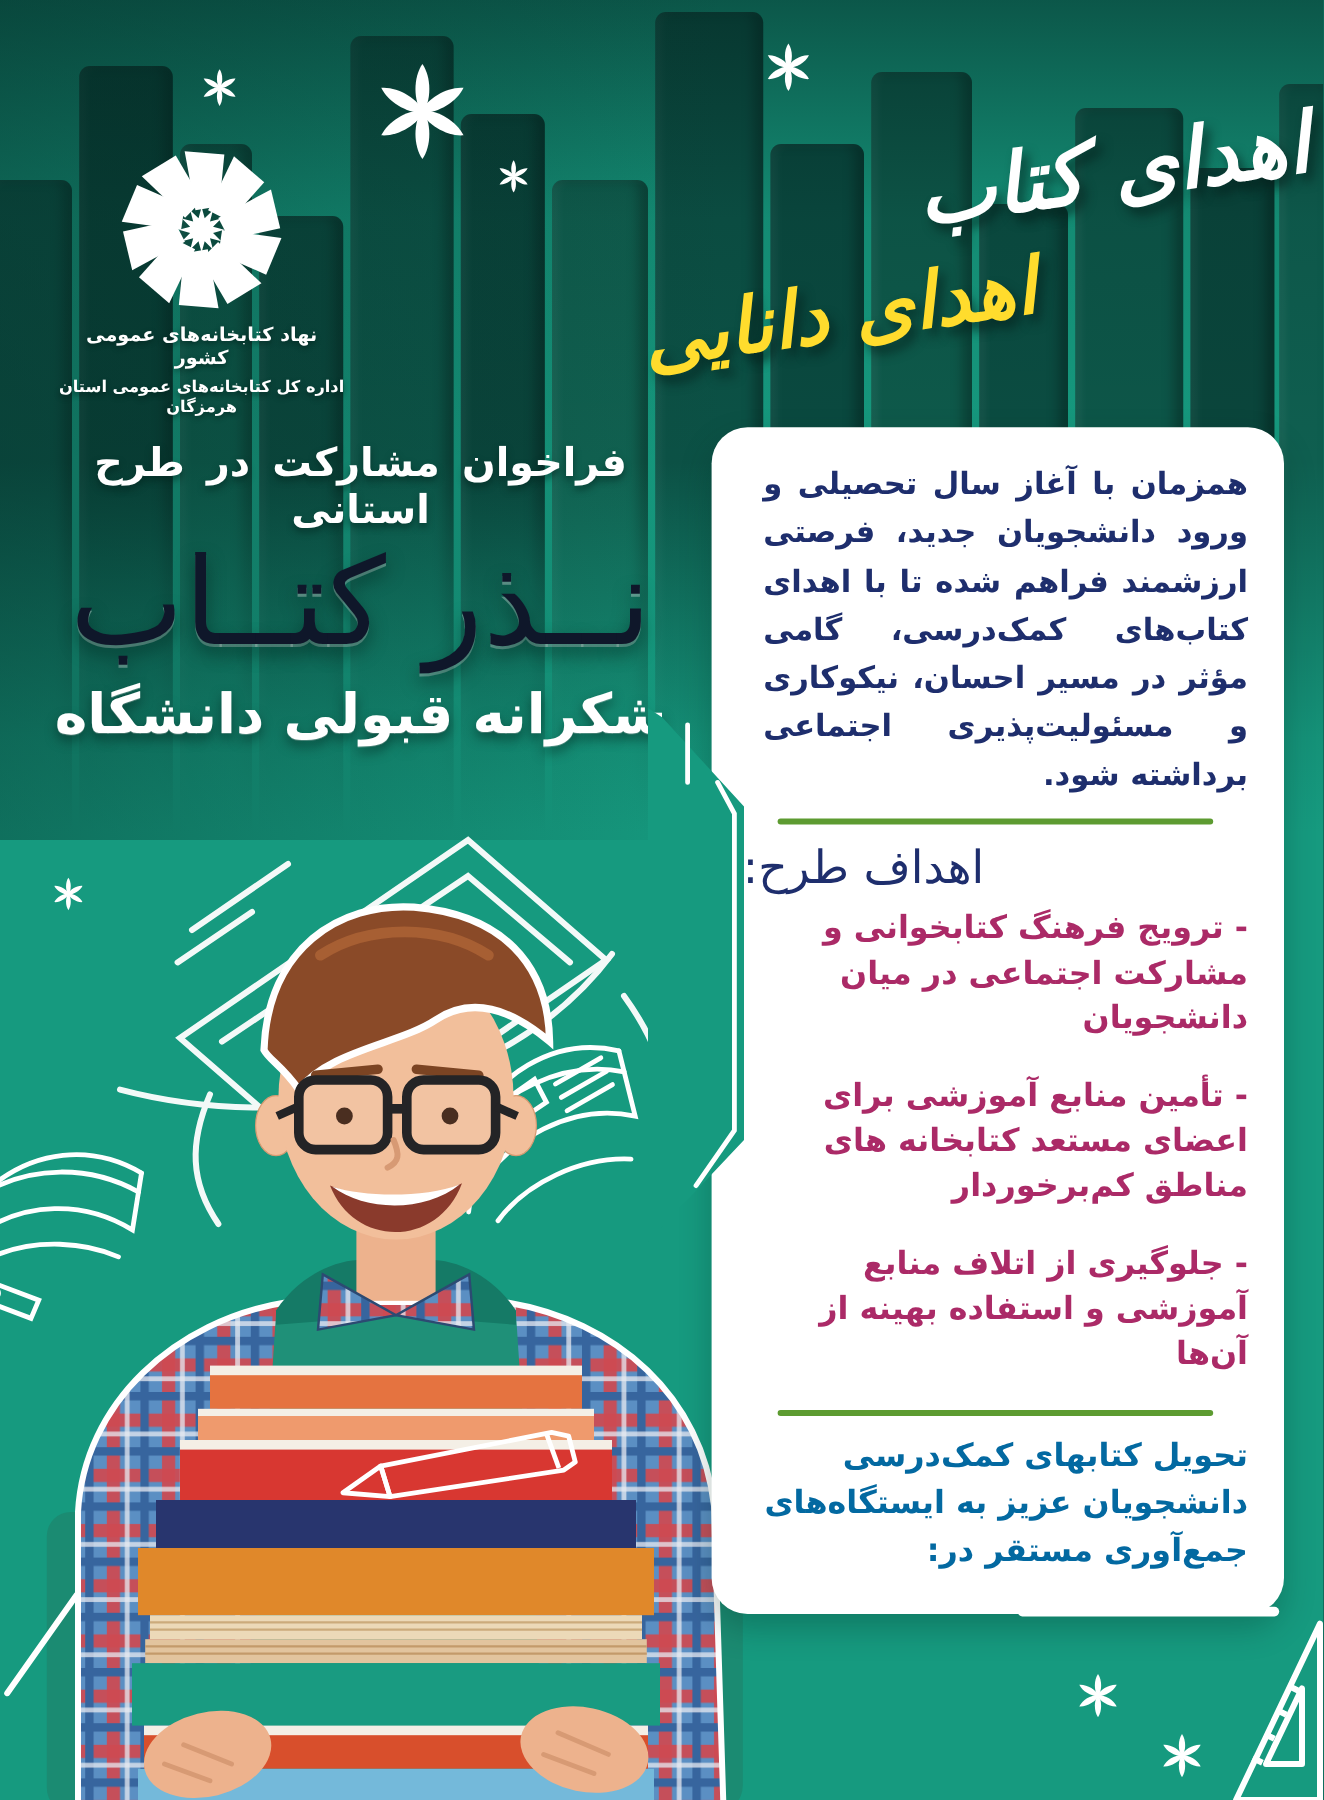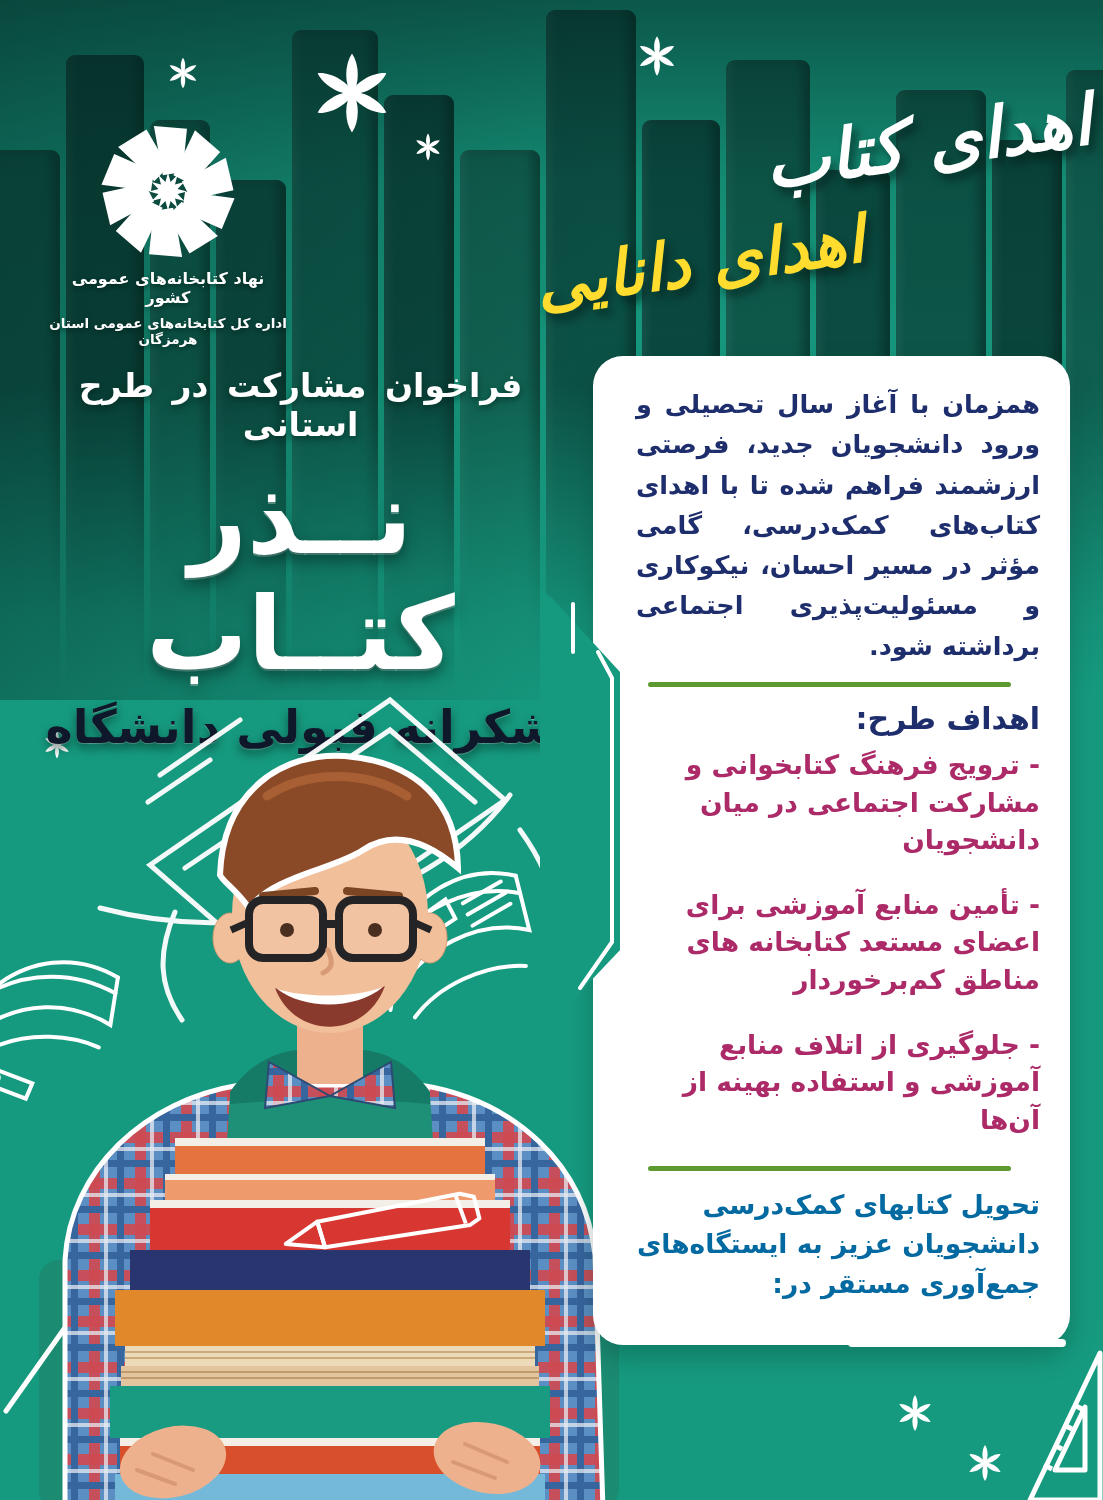--- a/index.html
+++ b/index.html
@@ -32,31 +32,31 @@
   .hero-slogan{position:absolute;left:445px;top:118px;width:665px;height:240px;
     transform:rotate(-8deg);direction:rtl;}
   .slogan-white{position:absolute;right:6px;top:6px;font-size:69px;font-weight:bold;font-style:italic;
     color:#ffffff;text-shadow:4px 7px 9px rgba(4,32,27,.65);white-space:nowrap;}
   .slogan-yellow{position:absolute;right:248px;top:96px;font-size:64px;font-weight:bold;font-style:italic;
     color:#ffdc2d;text-shadow:4px 7px 9px rgba(4,32,27,.65);white-space:nowrap;}
   
   .headline{position:absolute;left:28px;top:366px;width:545px;text-align:center;direction:rtl;}
   .call-line{font-size:33px;font-weight:bold;color:#ffffff;letter-spacing:1px;word-spacing:7px;
     text-shadow:0 3px 6px rgba(4,36,30,.6);}
-  .big-title{font-size:101px;font-weight:bold;color:#ffffff;margin-top:16px;line-height:1.15;
+  .big-title{font-size:101px;font-weight:normal;color:#0f172a;line-height:1.15;
     text-shadow:0 7px 14px rgba(4,36,30,.55), 0 2px 0 rgba(255,255,255,.35);}
-  .sub-title{font-size:46px;font-weight:bold;color:#0f172a;margin-top:8px;
+  .sub-title{font-size:46px;font-weight:bold;color:#ffffff;margin-top:8px;
     text-shadow:0 5px 10px rgba(4,36,30,.55), 0 1px 0 rgba(255,255,255,.35);}
   
   .panel{position:absolute;left:593px;top:356px;width:477px;height:989px;background:#ffffff;
     border-radius:30px;box-shadow:0 12px 26px rgba(0,45,37,.28);
     padding:28px 30px 18px 26px;box-sizing:border-box;direction:rtl;overflow:hidden;}
   .intro{font-size:25.5px;font-weight:bold;color:#1e2e6d;line-height:1.58;text-align:justify;margin-left:17px;}
   .divider{height:5px;background:#5d9b31;border-radius:3px;width:86%;margin:16px auto 14px auto;}
-  .sec-heading{font-size:30px;font-weight:bold;color:#1e2e6d;margin:4px 0 10px 0;text-align:right;}
+  .sec-heading{font-size:38px;font-weight:normal;color:#1e2e6d;margin:4px 0 10px 0;text-align:left;}
   .goal{font-size:26.5px;font-weight:bold;color:#ab2a67;line-height:1.42;text-align:right;margin:0 0 27px 0;}
   .goal:last-of-type{margin-bottom:10px;}
   .how-text{font-size:26.5px;font-weight:bold;color:#0369a1;line-height:1.5;text-align:right;margin:0 0 8px 0;}
   
   .doodle{position:absolute;}
   .under-line{position:absolute;left:848px;top:1339px;width:218px;height:8px;background:#ffffff;border-radius:4px;}
   .wedge{position:absolute;left:540px;top:590px;}
   .figure{position:absolute;left:25px;top:700px;}
 </style>
 </head>

